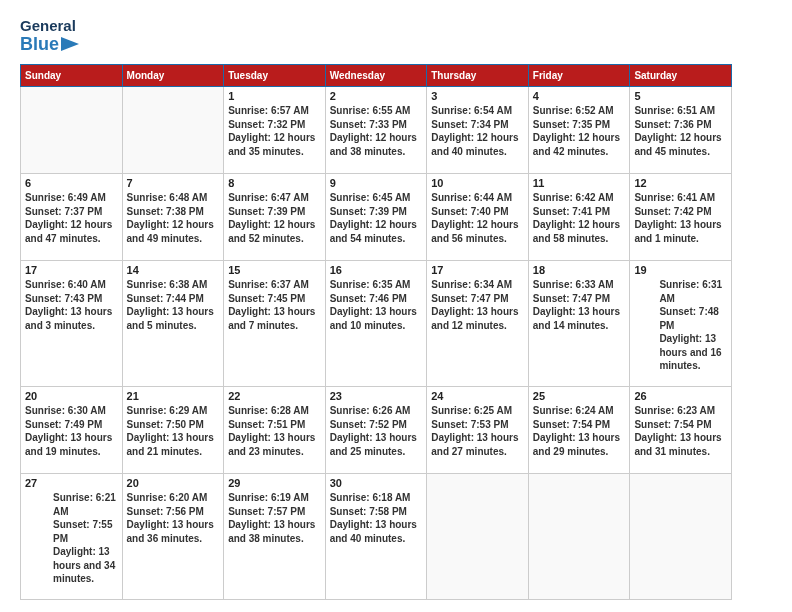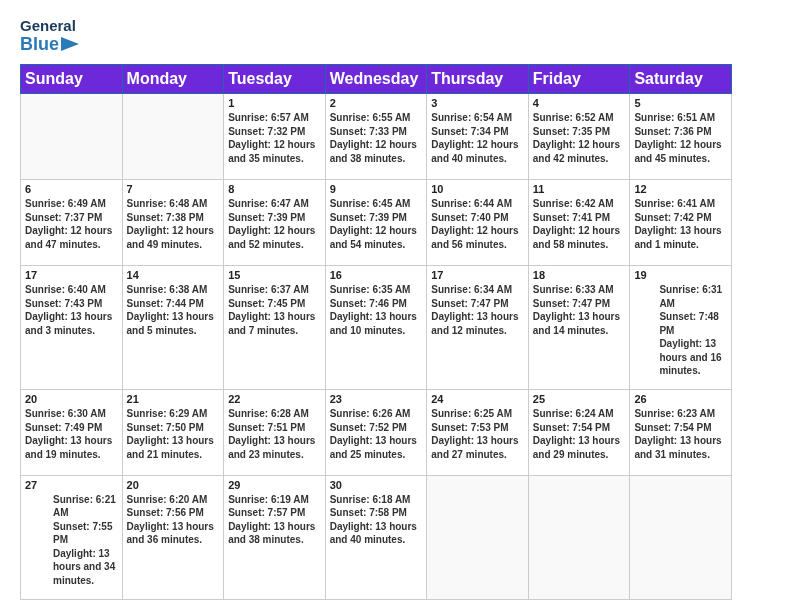--- a/index.html
+++ b/index.html
@@ -41,23 +41,23 @@
       color: #444;
     }
     .calendar {
       flex: 1;
       border: 1px solid #ccc;
       border-collapse: collapse;
       width: 100%;
       table-layout: fixed;
     }
     .calendar th {
-      background-color: #6d28d9;
+      background-color: #b91c1c;
       color: #fff;
-      font-size: 16px;
+      font-size: 10px;
       font-weight: bold;
       padding: 5px 4px;
       text-align: left;
       border: 1px solid #1a6aaa;
     }
     .calendar td {
       border: 1px solid #ccc;
       vertical-align: top;
       padding: 3px 4px;
       font-size: 9.5px;

